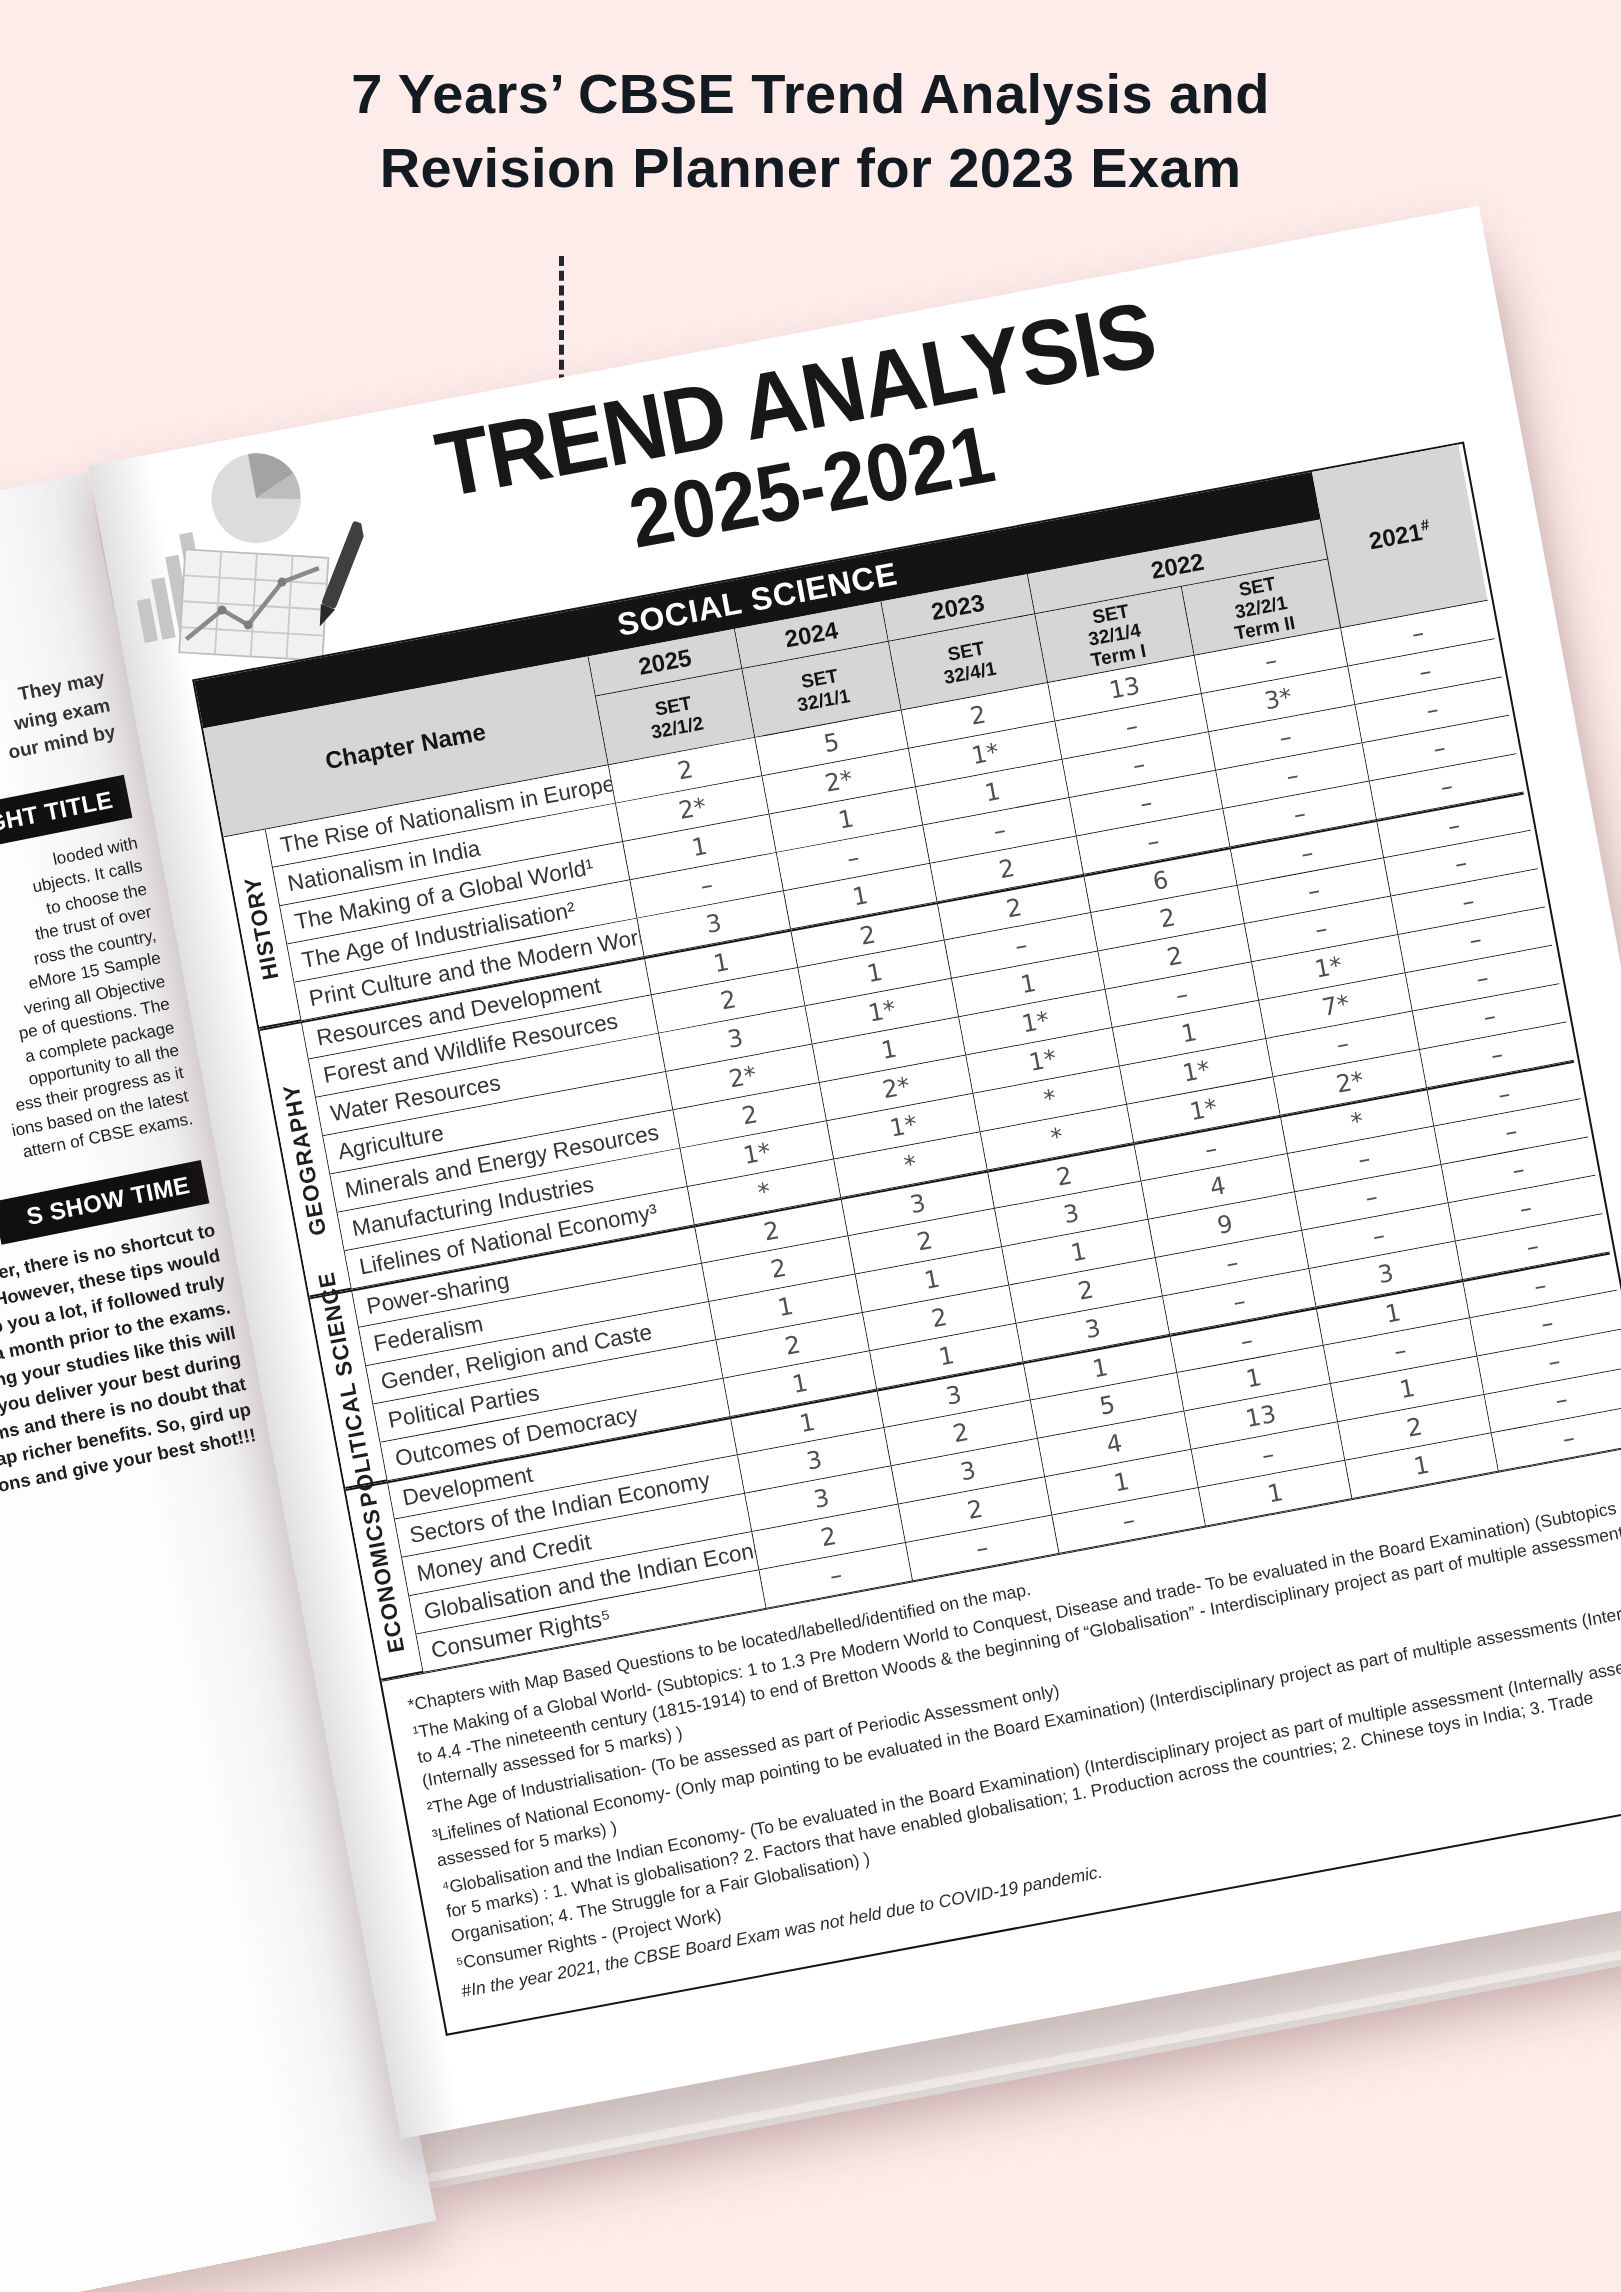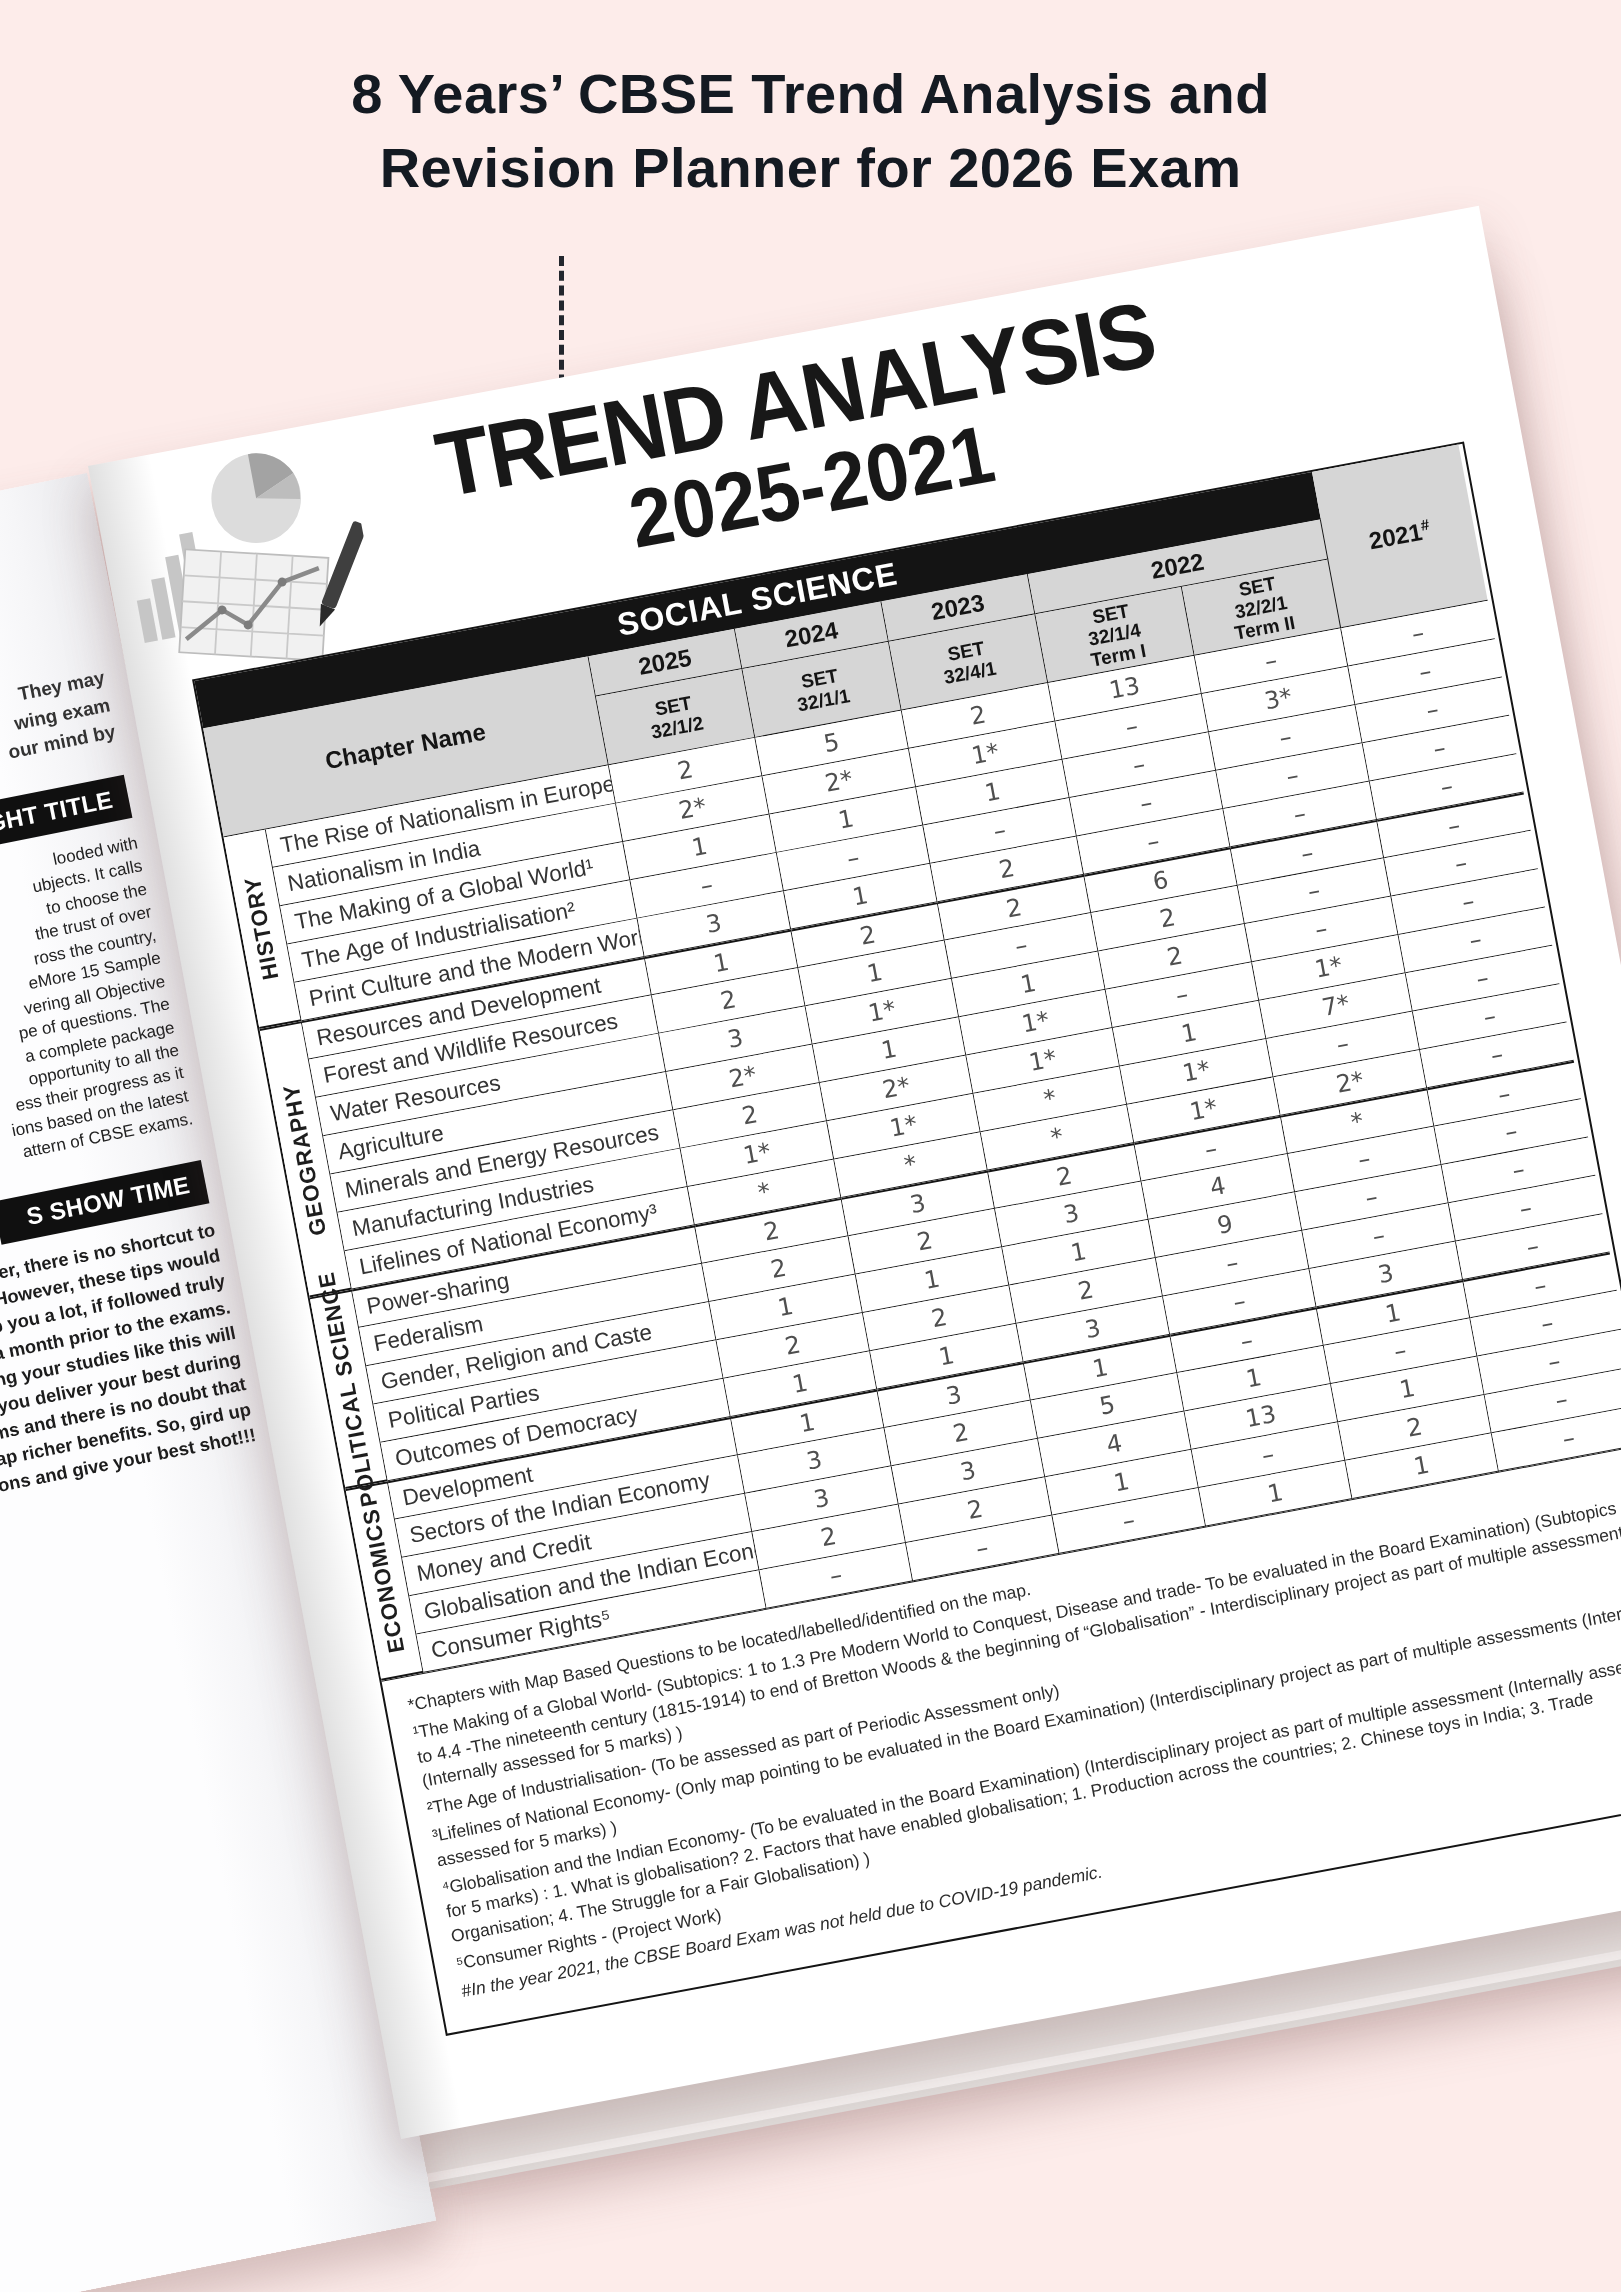--- a/index.html
+++ b/index.html
@@ -68,21 +68,21 @@
   
   #footnotes{border-top:0.9px solid #141414;padding:12.5px 21.5px 23px;color:#2b2b2b;}
   #footnotes p{margin:3.6px 0;font-size:17.5px;line-height:1.4;}
   #footnotes p:last-child{font-style:italic;}
 </style>
 </head>
 <body>
 
 <div id="canvas">
 
-  <h1 id="main-heading"><span>8 Years’ CBSE Trend Analysis and</span><br><span>Revision Planner for 2026 Exam</span></h1>
+  <h1 id="main-heading"><span>7 Years’ CBSE Trend Analysis and</span><br><span>Revision Planner for 2023 Exam</span></h1>
 
   <div id="connector"></div>
 
   <div class="page-shadow"></div>
 
   <div id="left-page">
 
     <div class="lp-inner">
       <div class="lp-frag" id="lp-frags">
           <div>They may</div>

